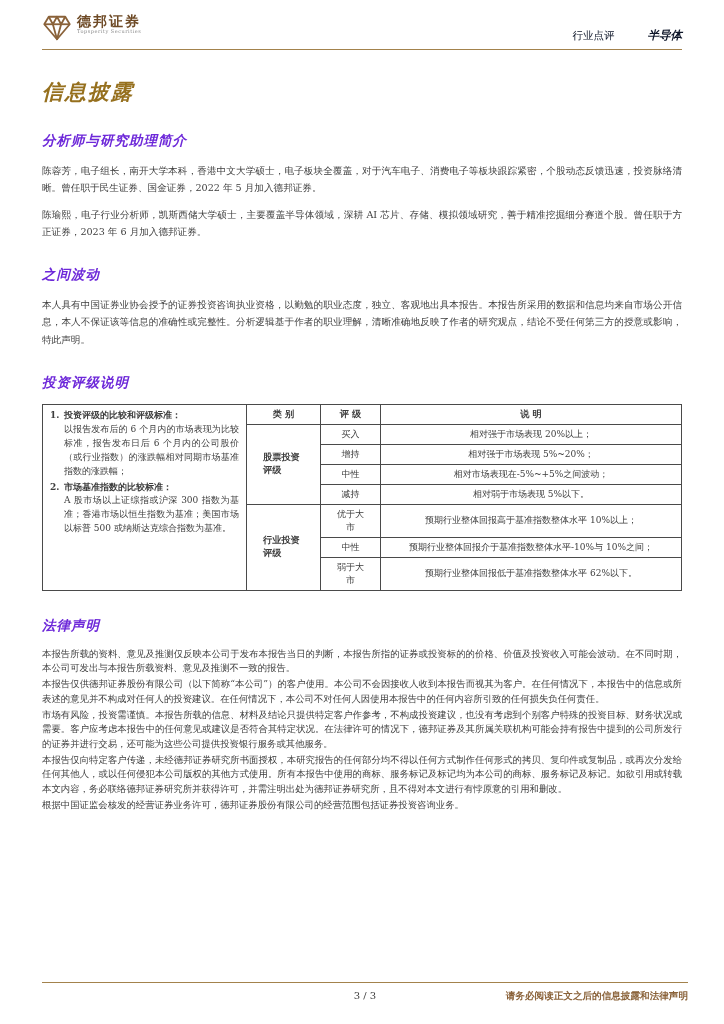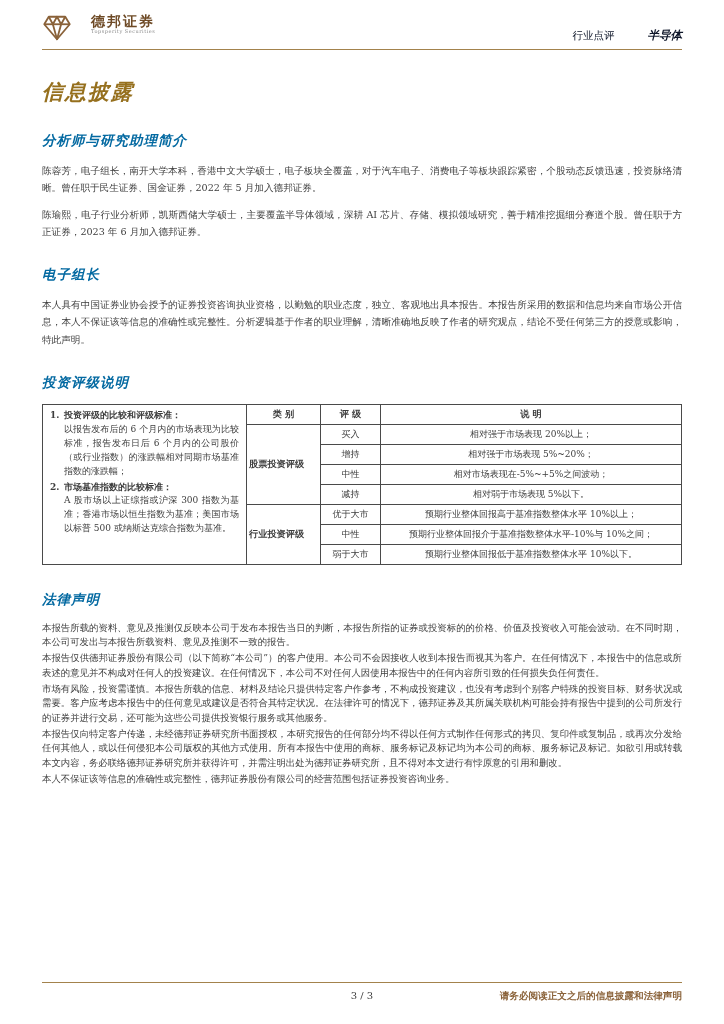--- a/index.html
+++ b/index.html
@@ -16,70 +16,70 @@
     overflow: hidden;
   }
 
   
   .hdr {
     display: flex;
     justify-content: space-between;
     align-items: flex-start;
     padding-bottom: 6px;
   }
-  .logo { display: flex; align-items: flex-start; gap: 19px; }
+  .logo { display: flex; align-items: flex-start; gap: 5px; }
   .logo-txt { display: flex; flex-direction: column; line-height: 1.1; }
   .brand-name {
     font-size: 14px; font-weight: bold; color: #6e4a26; letter-spacing: 2px;
   }
   .brand-tagline { font-size: 5px; color: #8a8a8a; letter-spacing: 0.5px; }
   .hdr-right { margin-top: 10px; color: #0f172a; white-space: nowrap; }
   .report-type { font-size: 10.5px; margin-right: 28px; }
   .report-sector { font-size: 11.5px; font-weight: bold; font-style: italic; }
   .hdr-rule { border: none; border-top: 1.5px solid #a3824c; margin: 0; }
 
   
   .doc-title {
     color: #96701e; font-size: 21px; font-weight: bold; font-style: italic;
     letter-spacing: 2px; margin: 28px 0 0 0;
   }
   .sec-h {
-    color: #0369a1; font-size: 13.5px; font-weight: bold; font-style: italic;
+    color: #6d28d9; font-size: 13.5px; font-weight: bold; font-style: italic;
     letter-spacing: 1px; margin: 26px 0 12px 0;
   }
 
   
   .body-p {
     font-size: 9.6px; line-height: 1.8; text-align: justify;
     margin: 8px 0 9px 0; color: #3d3d3d;
   }
   .legal-p {
     font-size: 9.4px; line-height: 1.52; text-align: justify;
     margin: 0 0 2px 0; color: #3d3d3d;
   }
 
   
   table.rating {
     width: 100%; border-collapse: collapse; margin-top: 10px;
     font-size: 9px; color: #3d3d3d;
   }
-  table.rating td, table.rating th { border: 1px solid #4a4a4a; padding: 3px 2px; }
+  table.rating td, table.rating th { border: 1px solid #4a4a4a; padding: 3px 16px; }
   th.col-h { font-weight: bold; text-align: center; font-size: 9.2px; }
   .notes-cell { width: 204px; vertical-align: top; line-height: 1.55; padding: 4px 7px !important; }
   .note { display: flex; margin-bottom: 2px; }
   .note-no { font-weight: bold; width: 14px; flex: 0 0 14px; }
   .note-title { font-weight: bold; }
   .note-body { text-align: justify; }
   .cat-cell { width: 74px; text-align: left; font-weight: bold; vertical-align: middle; font-size: 9.2px; }
   .level-cell { width: 60px; text-align: center; }
   .desc-cell { text-align: center; }
 
   
   .ftr {
-    position: absolute; left: 42px; right: 42px; bottom: 16px;
+    position: absolute; left: 42px; right: 36px; bottom: 16px;
     border-top: 1.5px solid #a3824c; padding-top: 7px; height: 26px;
   }
   .ftr-page {
     position: absolute; left: 50%; transform: translateX(-50%);
     font-size: 10px; color: #3d3d3d;
   }
   .ftr-note { float: right; font-size: 9.6px; color: #8a6239; font-weight: bold; }
 </style>
 </head>
 <body>
@@ -107,21 +107,21 @@
     </div>
   </div>
   <hr class="hdr-rule">
 
   <h1 class="doc-title">信息披露</h1>
 
   <h2 class="sec-h">分析师与研究助理简介</h2>
   <p class="body-p">陈蓉芳，电子组长，南开大学本科，香港中文大学硕士，电子板块全覆盖，对于汽车电子、消费电子等板块跟踪紧密，个股动态反馈迅速，投资脉络清晰。曾任职于民生证券、国金证券，2022 年 5 月加入德邦证券。</p>
   <p class="body-p">陈瑜熙，电子行业分析师，凯斯西储大学硕士，主要覆盖半导体领域，深耕 AI 芯片、存储、模拟领域研究，善于精准挖掘细分赛道个股。曾任职于方正证券，2023 年 6 月加入德邦证券。</p>
 
-  <h2 class="sec-h">电子组长</h2>
+  <h2 class="sec-h">之间波动</h2>
   <p class="body-p">本人具有中国证券业协会授予的证券投资咨询执业资格，以勤勉的职业态度，独立、客观地出具本报告。本报告所采用的数据和信息均来自市场公开信息，本人不保证该等信息的准确性或完整性。分析逻辑基于作者的职业理解，清晰准确地反映了作者的研究观点，结论不受任何第三方的授意或影响，特此声明。</p>
 
   <h2 class="sec-h">投资评级说明</h2>
   <table class="rating">
     <tbody>
         <tr>
       <td class="notes-cell" rowspan="8">
         <div class="note">
           <span class="note-no">1.</span>
           <div>
@@ -162,30 +162,30 @@
       <td class="cat-cell" rowspan="3">行业投资评级</td>
       <td class="level-cell">优于大市</td>
       <td class="desc-cell">预期行业整体回报高于基准指数整体水平 10%以上；</td>
     </tr>
     <tr>
       <td class="level-cell">中性</td>
       <td class="desc-cell">预期行业整体回报介于基准指数整体水平-10%与 10%之间；</td>
     </tr>
     <tr>
       <td class="level-cell">弱于大市</td>
-      <td class="desc-cell">预期行业整体回报低于基准指数整体水平 10%以下。</td>
+      <td class="desc-cell">预期行业整体回报低于基准指数整体水平 62%以下。</td>
     </tr>
   </tbody>
     </table>
 
   <h2 class="sec-h">法律声明</h2>
   <p class="legal-p">本报告所载的资料、意见及推测仅反映本公司于发布本报告当日的判断，本报告所指的证券或投资标的的价格、价值及投资收入可能会波动。在不同时期，本公司可发出与本报告所载资料、意见及推测不一致的报告。</p>
   <p class="legal-p">本报告仅供德邦证券股份有限公司（以下简称“本公司”）的客户使用。本公司不会因接收人收到本报告而视其为客户。在任何情况下，本报告中的信息或所表述的意见并不构成对任何人的投资建议。在任何情况下，本公司不对任何人因使用本报告中的任何内容所引致的任何损失负任何责任。</p>
   <p class="legal-p">市场有风险，投资需谨慎。本报告所载的信息、材料及结论只提供特定客户作参考，不构成投资建议，也没有考虑到个别客户特殊的投资目标、财务状况或需要。客户应考虑本报告中的任何意见或建议是否符合其特定状况。在法律许可的情况下，德邦证券及其所属关联机构可能会持有报告中提到的公司所发行的证券并进行交易，还可能为这些公司提供投资银行服务或其他服务。</p>
   <p class="legal-p">本报告仅向特定客户传递，未经德邦证券研究所书面授权，本研究报告的任何部分均不得以任何方式制作任何形式的拷贝、复印件或复制品，或再次分发给任何其他人，或以任何侵犯本公司版权的其他方式使用。所有本报告中使用的商标、服务标记及标记均为本公司的商标、服务标记及标记。如欲引用或转载本文内容，务必联络德邦证券研究所并获得许可，并需注明出处为德邦证券研究所，且不得对本文进行有悖原意的引用和删改。</p>
-  <p class="legal-p">本人不保证该等信息的准确性或完整性，德邦证券股份有限公司的经营范围包括证券投资咨询业务。</p>
+  <p class="legal-p">根据中国证监会核发的经营证券业务许可，德邦证券股份有限公司的经营范围包括证券投资咨询业务。</p>
 
   <div class="ftr">
     <span class="ftr-page">3 / 3</span>
     <span class="ftr-note">请务必阅读正文之后的信息披露和法律声明</span>
   </div>
 
 </div>
 
 </body></html>

